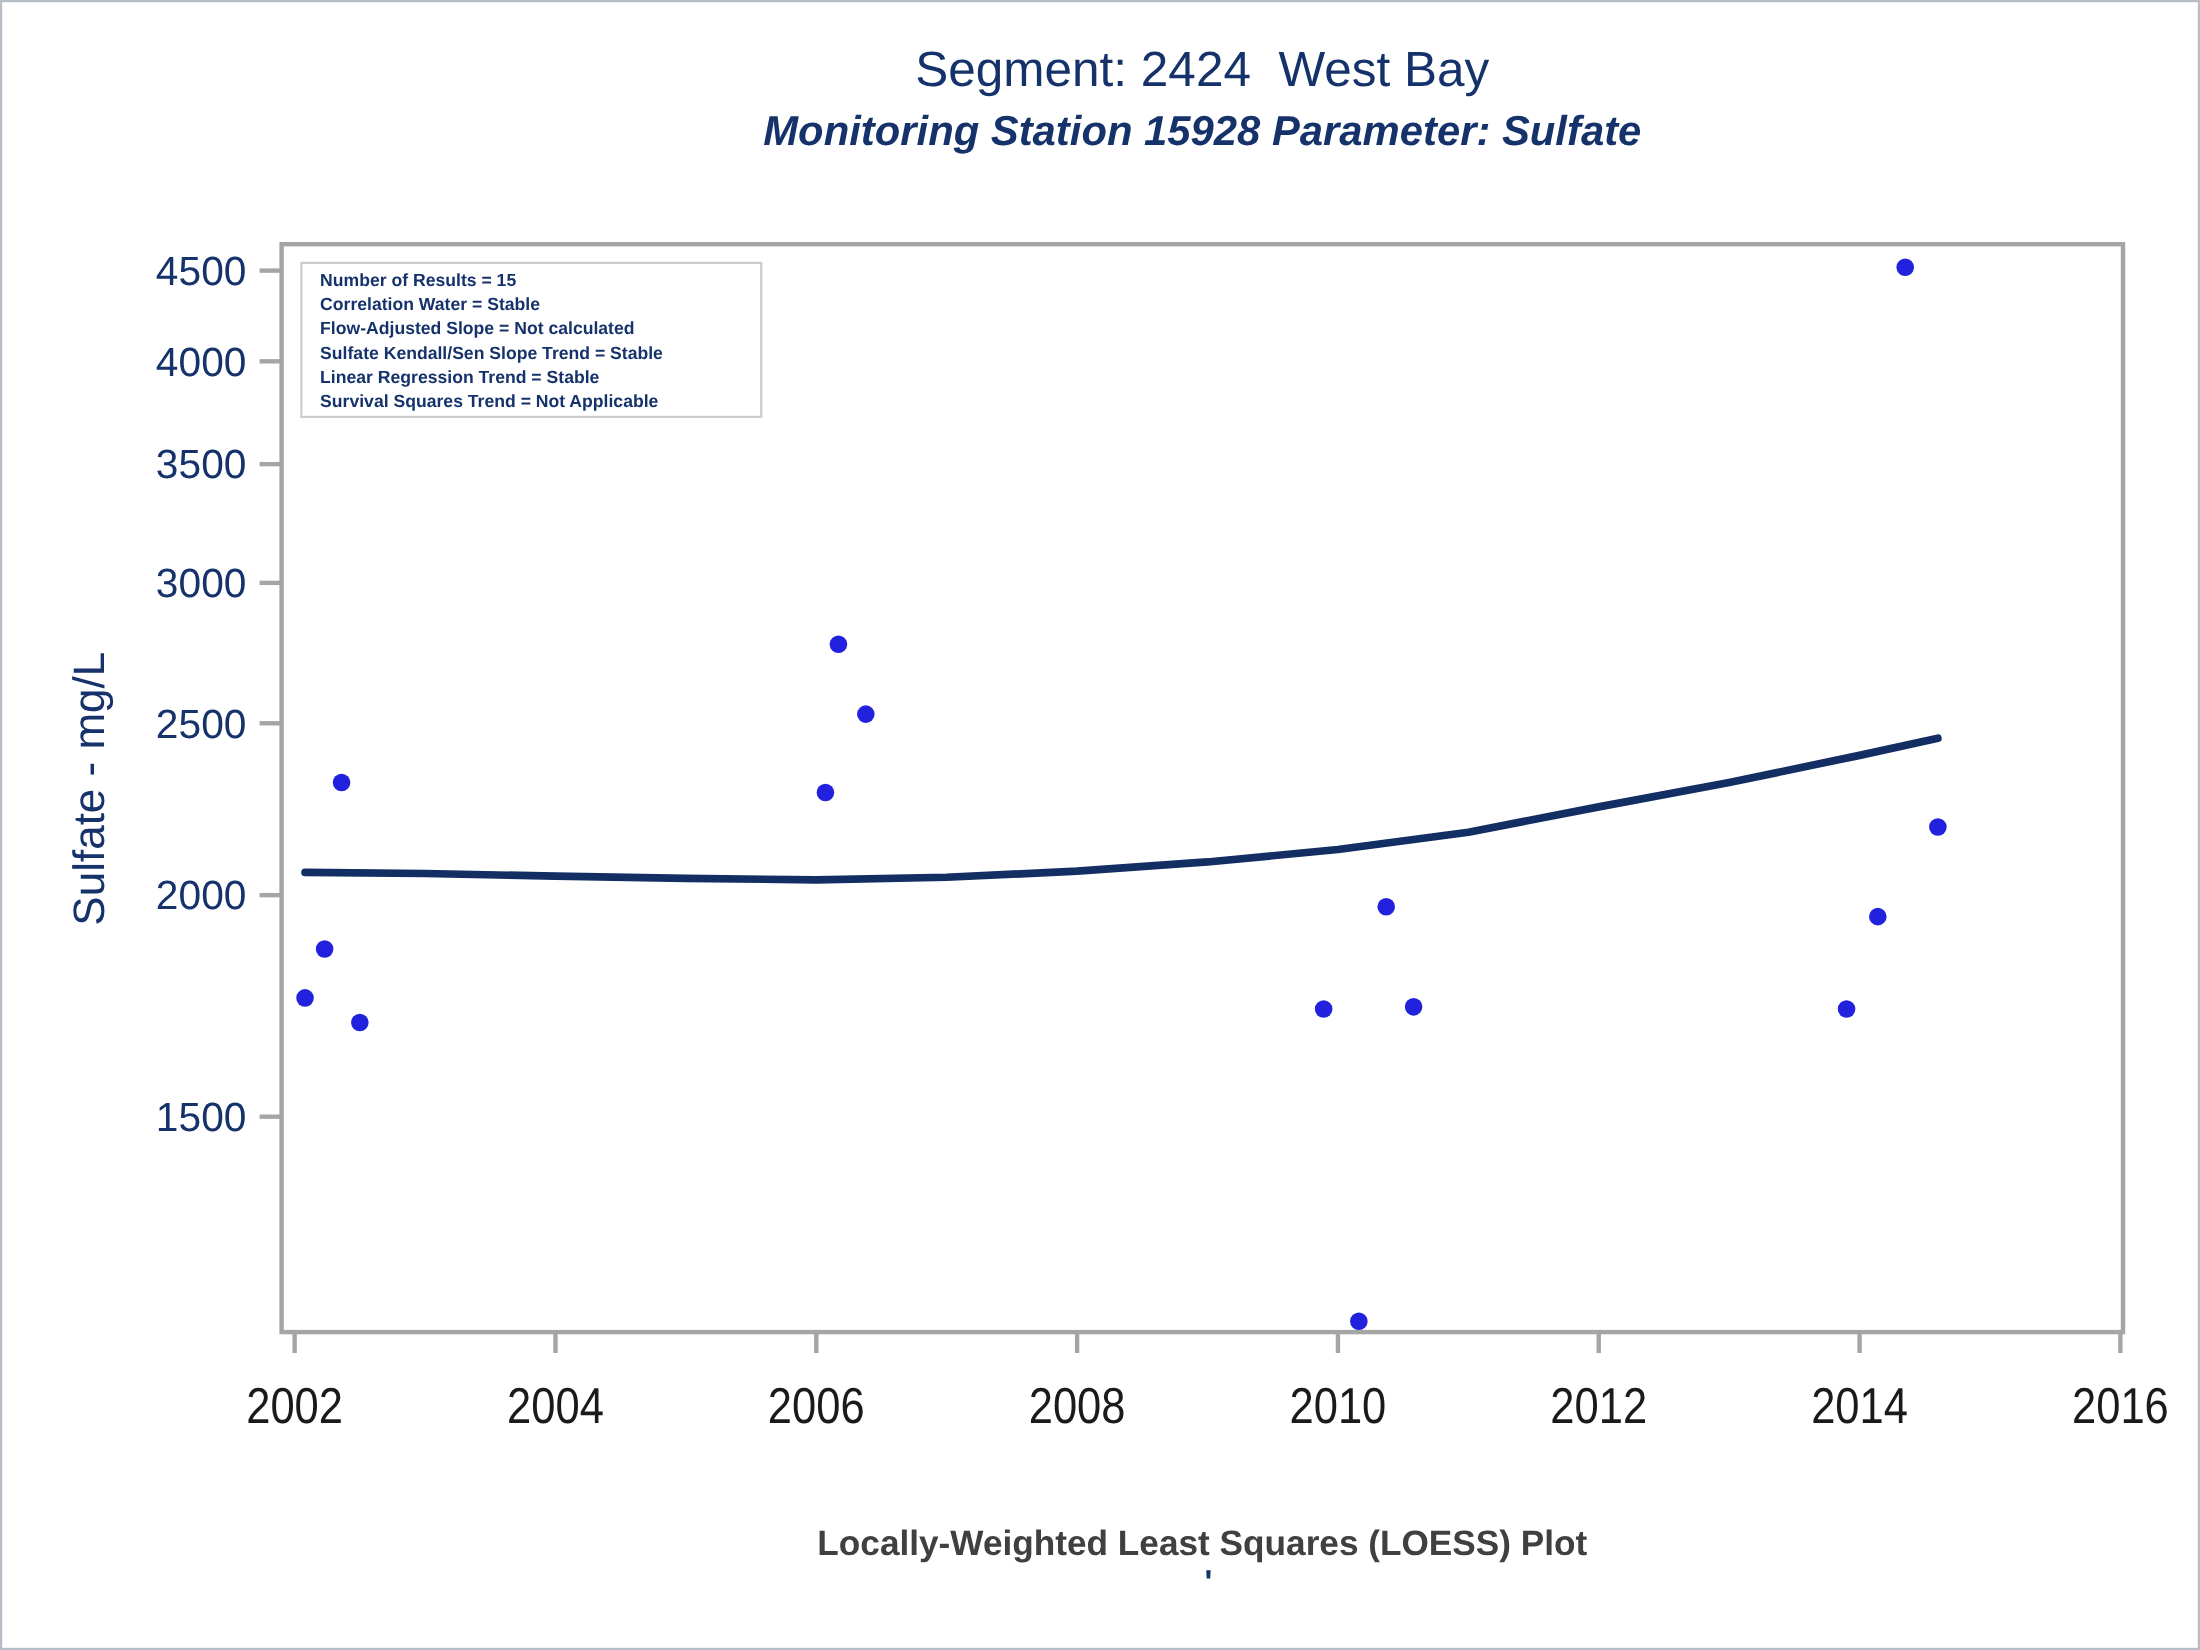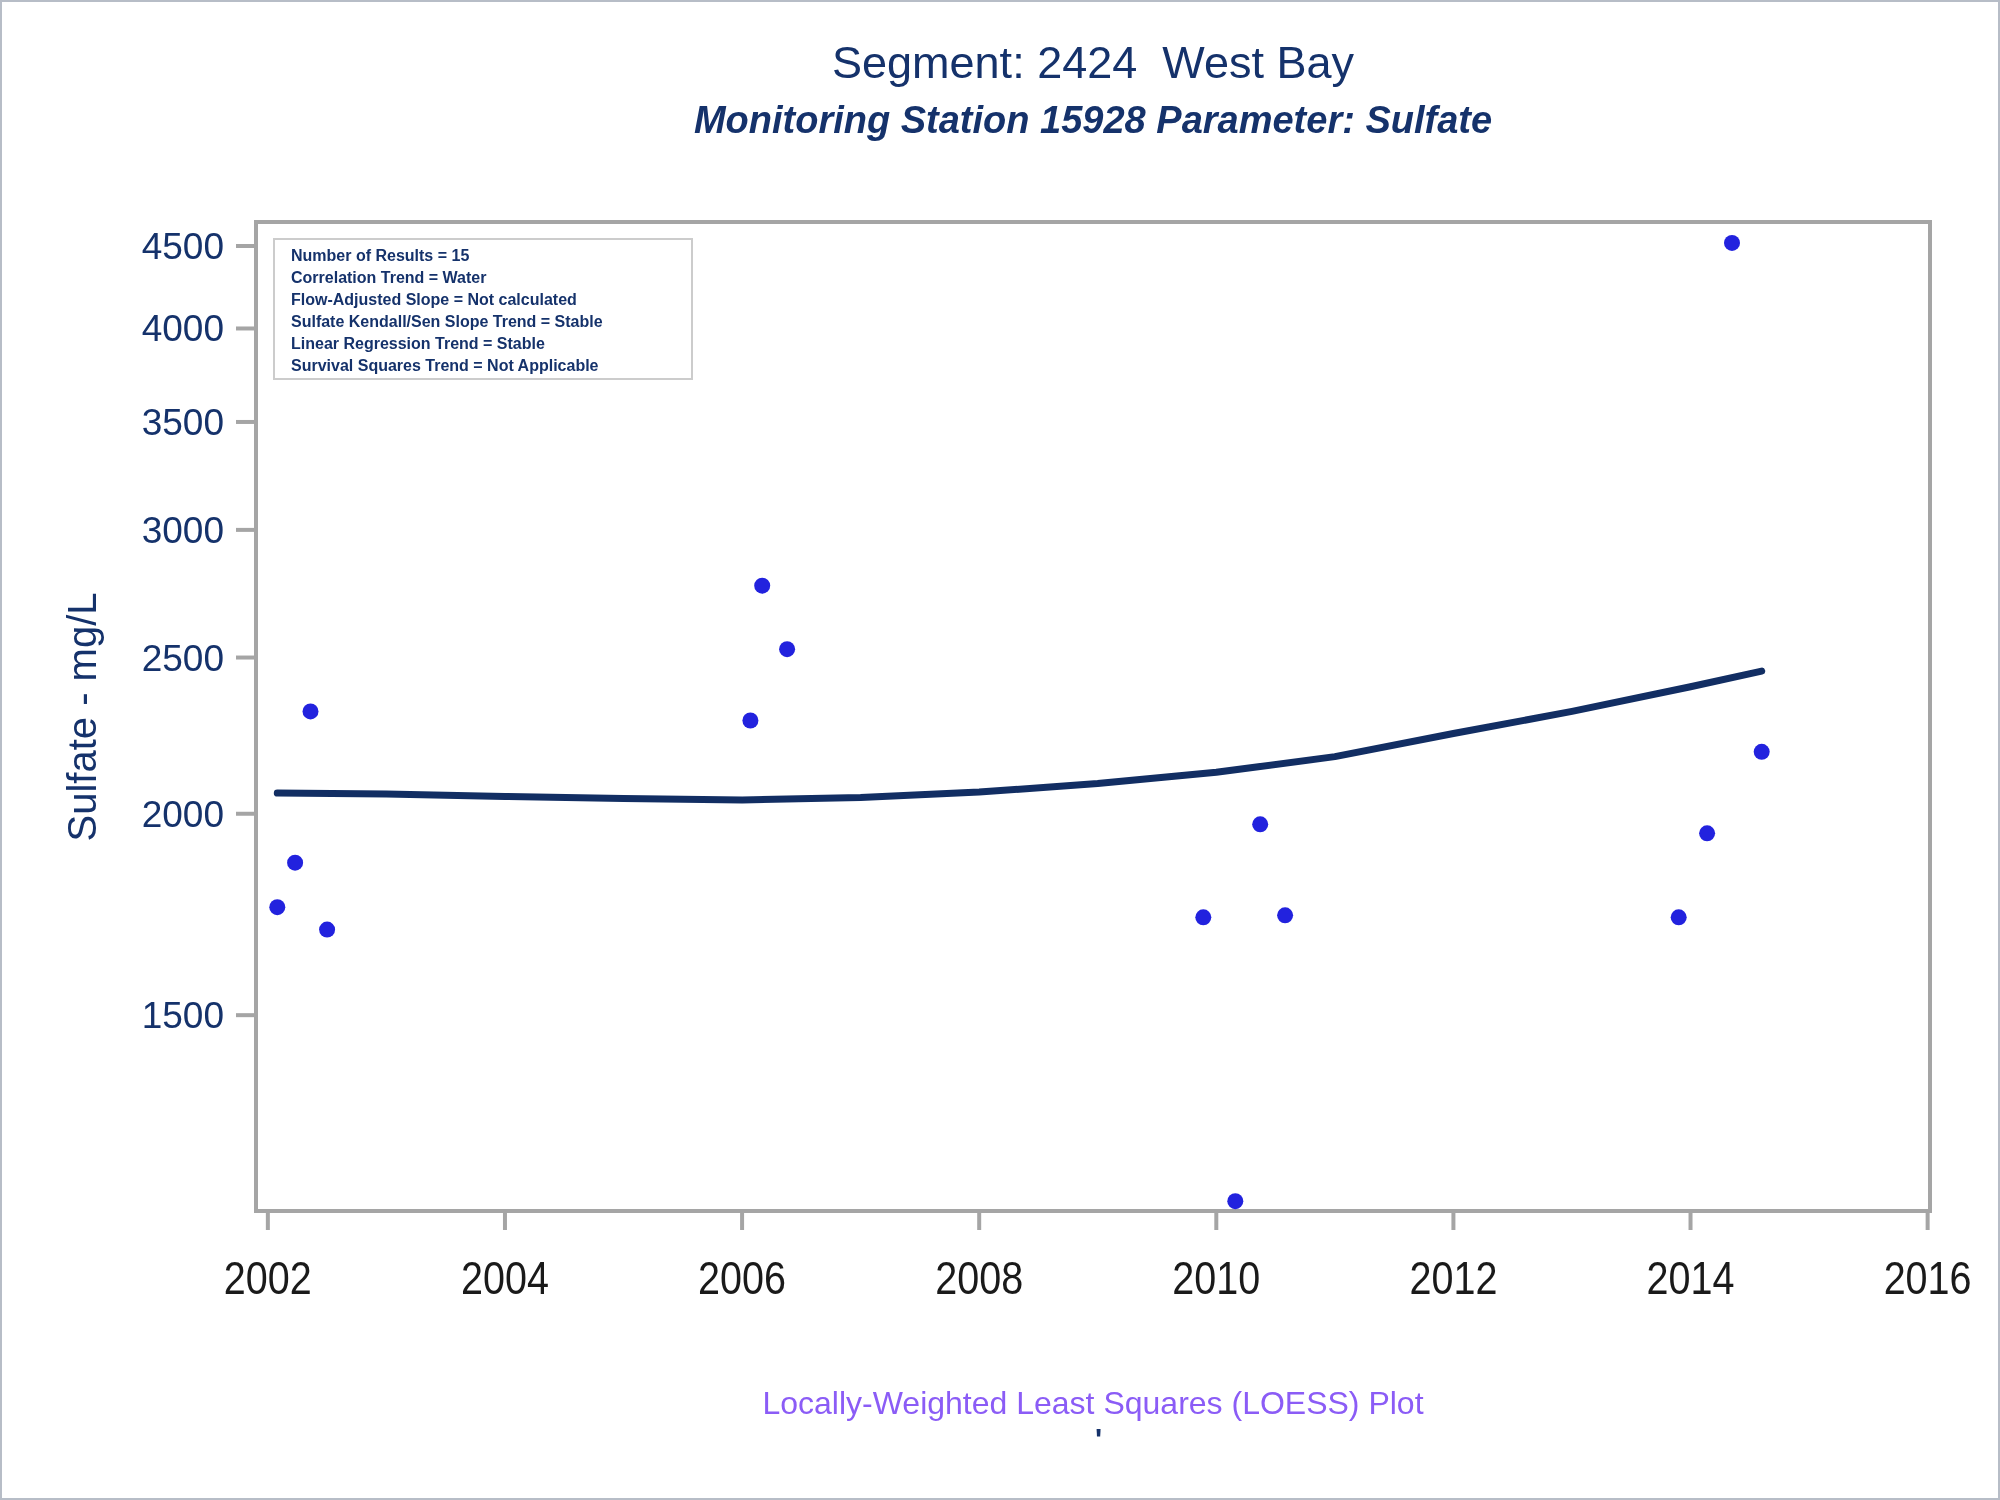--- a/index.html
+++ b/index.html
@@ -28,41 +28,41 @@
     font-size:16px;font-weight:bold;color:#15326b;line-height:22px;white-space:pre;
   }
   .y-axis-title{
     position:absolute;left:80px;top:715px;
     transform:translate(-50%,-50%) rotate(-90deg);
     transform-origin:center;
     font-size:40px;color:#15326b;white-space:nowrap;
   }
   .caption{
     position:absolute;left:254px;top:1383px;width:1674px;
-    text-align:center;font-size:32px;color:#8b5cf6;white-space:pre;
+    text-align:center;font-size:32px;color:#404040;white-space:pre;font-weight:bold;
   }
   .footnote-mark{
     position:absolute;left:1093px;top:1420px;
     font-size:30px;font-weight:bold;color:#15326b;
   }
   svg.plot{position:absolute;left:0;top:0;}
 </style>
 </head>
 <body>
 
 <div class="canvas">
 
   <div class="titles">
     <div class="t1">Segment: 2424  West Bay</div>
     <div class="t2">Monitoring Station 15928 Parameter: Sulfate</div>
   </div>
 
   <div class="stats-box">
     <div class="line">Number of Results = 15</div>
-    <div class="line">Correlation Trend = Water</div>
+    <div class="line">Correlation Water = Stable</div>
     <div class="line">Flow-Adjusted Slope = Not calculated</div>
     <div class="line">Sulfate Kendall/Sen Slope Trend = Stable</div>
     <div class="line">Linear Regression Trend = Stable</div>
     <div class="line">Survival Squares Trend = Not Applicable</div>
   </div>
 
   <div class="y-axis-title">Sulfate - mg/L</div>
 
   <svg class="plot" id="plot-svg" width="2000" height="1500">
       <line x1="234" y1="1013.1674341217504" x2="254" y2="1013.1674341217504" stroke="#a5a5a5" stroke-width="4"></line>

